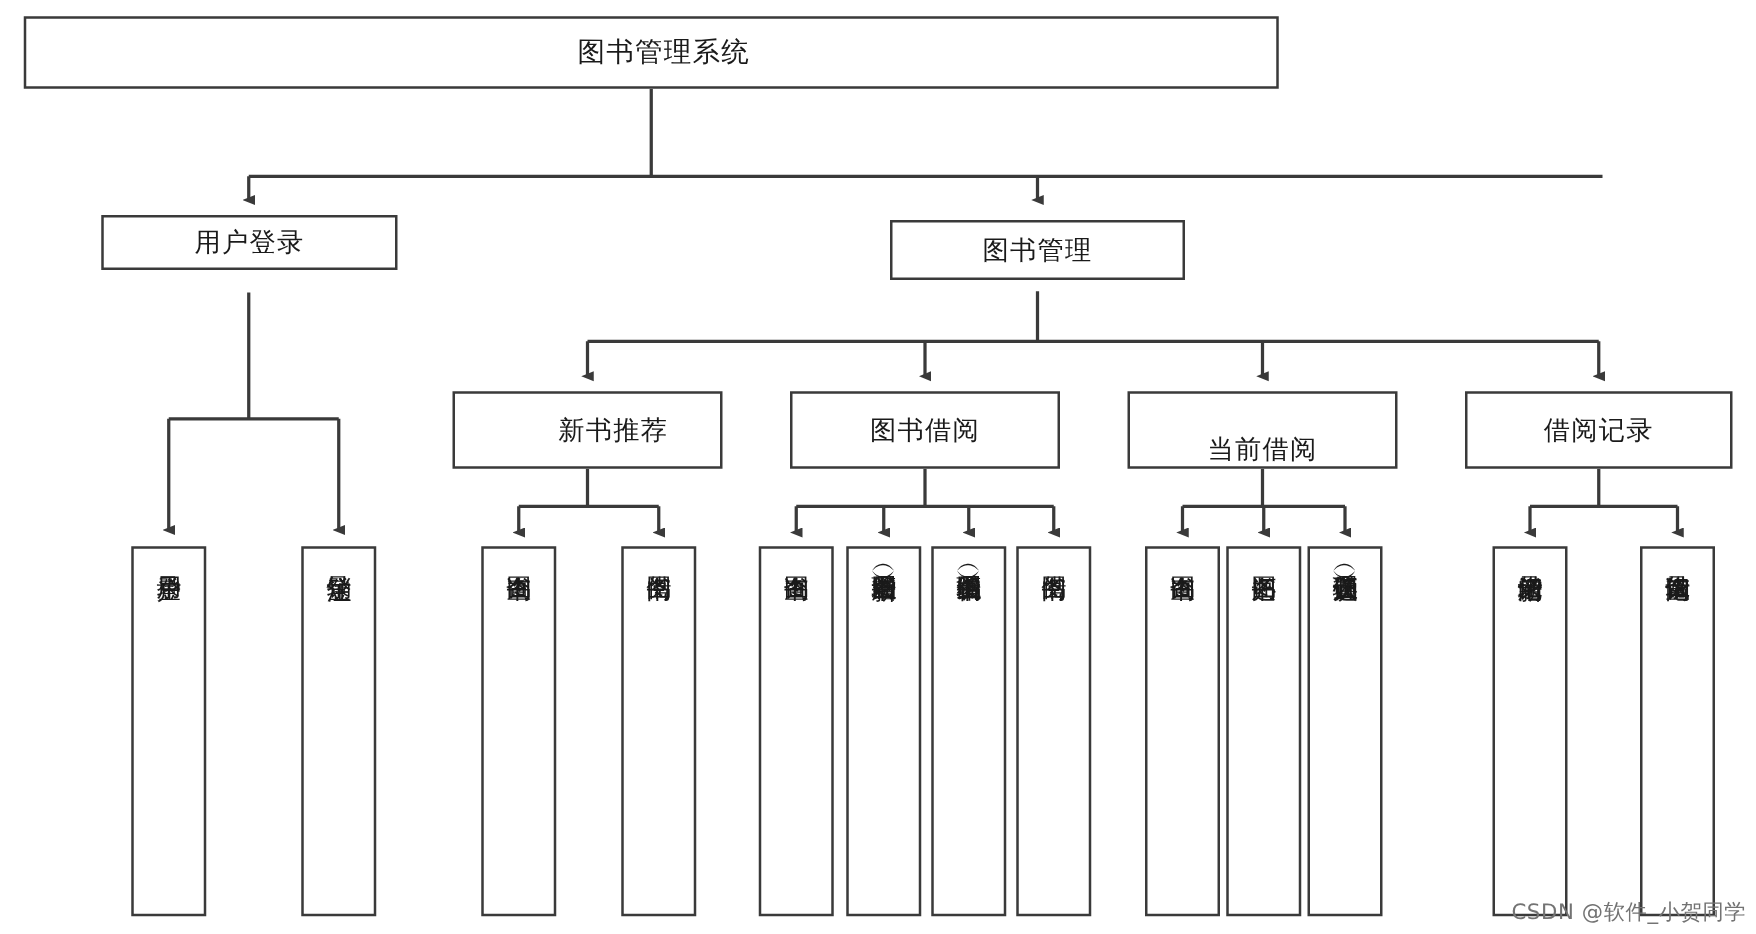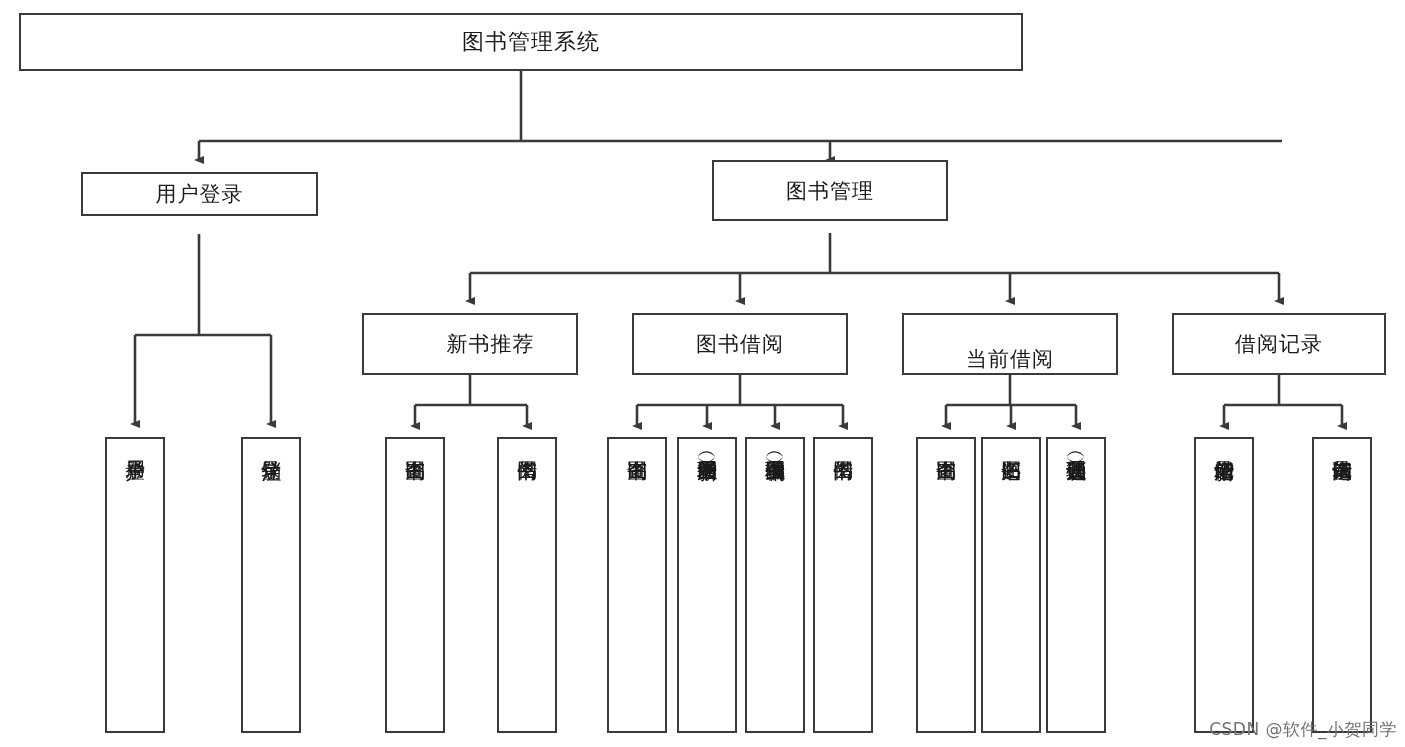--- a/index.html
+++ b/index.html
@@ -120,21 +120,21 @@
     </g>
   </svg>
 
   <div class="node root" style="left:19px; top:13px; width:1004px; height:58px;padding-left:20px;">
     <span>图书管理系统</span>
   </div>
 
   <div class="node" style="left:81px; top:172px; width:237px; height:44px;">
     <span>用户登录</span>
   </div>
-  <div class="node" style="left:712px; top:160px; width:236px; height:61px;">
+  <div class="node" style="left:712px; top:176px; width:236px; height:48px;">
     <span>图书管理</span>
   </div>
 
   <div class="node" style="left:362px; top:313px; width:216px; height:62px;padding-left:41px;">
     <span>新书推荐</span>
   </div>
   <div class="node" style="left:632px; top:313px; width:216px; height:62px;">
     <span>图书借阅</span>
   </div>
   <div class="node" style="left:902px; top:313px; width:216px; height:62px;align-items:flex-end;">

